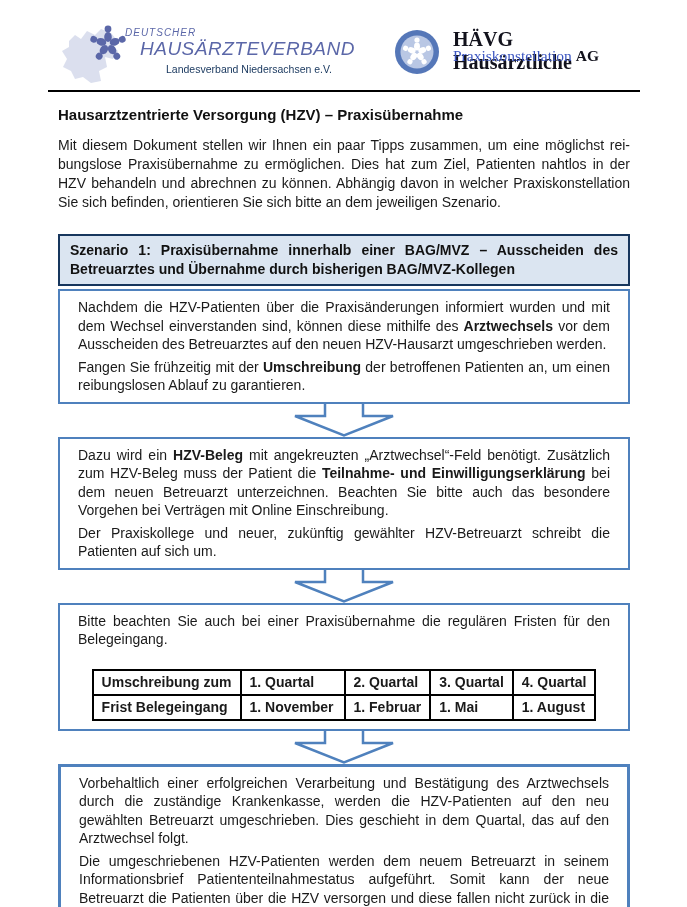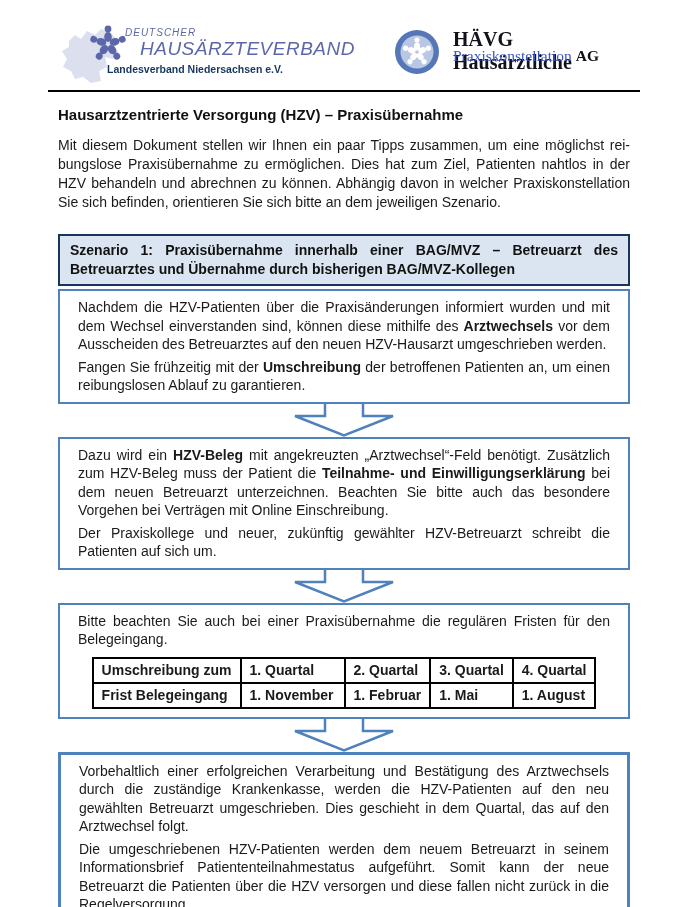--- a/index.html
+++ b/index.html
@@ -11,22 +11,22 @@
 
   
   .logos{position:relative;height:72px;margin-bottom:4px;}
   .logo-left{position:absolute;left:0;top:0;width:300px;height:72px;}
   .map-icon{position:absolute;left:2px;top:14px;}
   .flower-icon{position:absolute;left:28px;top:8px;}
   .ll-deutscher{position:absolute;left:67px;top:13px;font-size:10px;font-style:italic;
     letter-spacing:1px;color:var(--logo-blue,#5b67a8);}
   .ll-hv{position:absolute;left:82px;top:24px;font-size:19px;font-style:italic;
     letter-spacing:.5px;color:var(--logo-blue,#5b67a8);}
-  .ll-lv{position:absolute;left:0;top:49px;width:274px;text-align:center;font-size:10.5px;
-    font-weight:bold;color:var(--dark-navy,#17365d);}
+  .ll-lv{position:absolute;left:0;top:49px;width:274px;text-align:right;font-size:10.5px;
+    font-weight:normal;color:var(--dark-navy,#17365d);}
   .logo-right{position:absolute;right:0;top:0;width:262px;height:72px;font-family:"Liberation Serif",serif;}
   .badge-icon{position:absolute;left:25px;top:14px;}
   .lr-line1{position:absolute;left:85px;top:14px;font-size:20px;font-weight:bold;color:#12121c;}
   .lr-line2{position:absolute;left:85px;top:33px;font-size:15.5px;color:var(--serif-blue,#3b55c0);}
   .lr-line2 .ag{font-weight:bold;color:#12121c;}
 
   .rule{border:none;border-top:2px solid #000;margin:2px -10px 0 -10px;}
 
   
   h1.title{font-size:15px;margin:14px 0 13px 0;font-weight:bold;color:#111;}
@@ -39,21 +39,21 @@
 
   
   .box{border:2px solid var(--accent-blue,#4f81bd);padding:3px 10px;font-size:14px;
     line-height:18.5px;text-align:justify;hyphens:manual;}
   .box.thick{border-width:3px;}
   .box p{margin:4px 8px;}
   .b{font-weight:bold;}
   .arrow{display:block;margin:0 auto;}
 
   
-  table.fristen{border-collapse:collapse;margin:8px auto 5px auto;}
+  table.fristen{border-collapse:collapse;margin:20px auto 5px auto;}
   table.fristen td{border:2px solid #000;padding:2px 8px;font-weight:bold;
     font-size:14px;line-height:19px;white-space:nowrap;text-align:left;}
   td.c0{width:123px;} td.c1{width:86px;} td.c2{width:64px;} td.c3{width:62px;} td.c4{width:59px;}
 </style>
 </head>
 <body>
 
 <div class="page">
 
   <div class="logos">
@@ -126,21 +126,21 @@
       </div>
     </div>
   </div>
 
   <hr class="rule">
 
   <h1 class="title">Hausarztzentrierte Versorgung (HZV) – Praxisübernahme</h1>
   <p class="intro">Mit diesem Dokument stellen wir Ihnen ein paar Tipps zusammen, um eine möglichst rei­bungslose Praxisübernahme zu ermöglichen. Dies hat zum Ziel, Patienten nahtlos in der HZV behandeln und abrechnen zu können. Abhängig davon in welcher Praxiskonstellation Sie sich befinden, orientieren Sie sich bitte an dem jeweiligen Szenario.</p>
 
   <div class="scenario">
-    <div class="s1">Szenario 1: Praxisübernahme innerhalb einer BAG/MVZ – Betreuarzt des</div>
+    <div class="s1">Szenario 1: Praxisübernahme innerhalb einer BAG/MVZ – Ausscheiden des</div>
     <div class="s2">Betreuarztes und Übernahme durch bisherigen BAG/MVZ-Kollegen</div>
   </div>
 
   <div class="box">
     <p><span>Nachdem die HZV-Patienten über die Praxisänderungen informiert wurden und mit dem Wechsel einverstanden sind, können diese mithilfe des </span><span class="b">Arztwechsels</span><span> vor dem Ausschei­den des Betreuarztes auf den neuen HZV-Hausarzt umgeschrieben werden.</span></p>
     <p><span>Fangen Sie frühzeitig mit der </span><span class="b">Umschreibung</span><span> der betroffenen Patienten an, um einen rei­bungslosen Ablauf zu garantieren.</span></p>
   </div>
 
   <svg class="arrow" width="104" height="33" viewBox="0 0 104 33">
     <path d="M33,0 V12 H3 L52,31.5 L101,12 H71 V0" fill="#ffffff" stroke="#4f81bd" stroke-width="2.5" stroke-linejoin="miter"></path>

